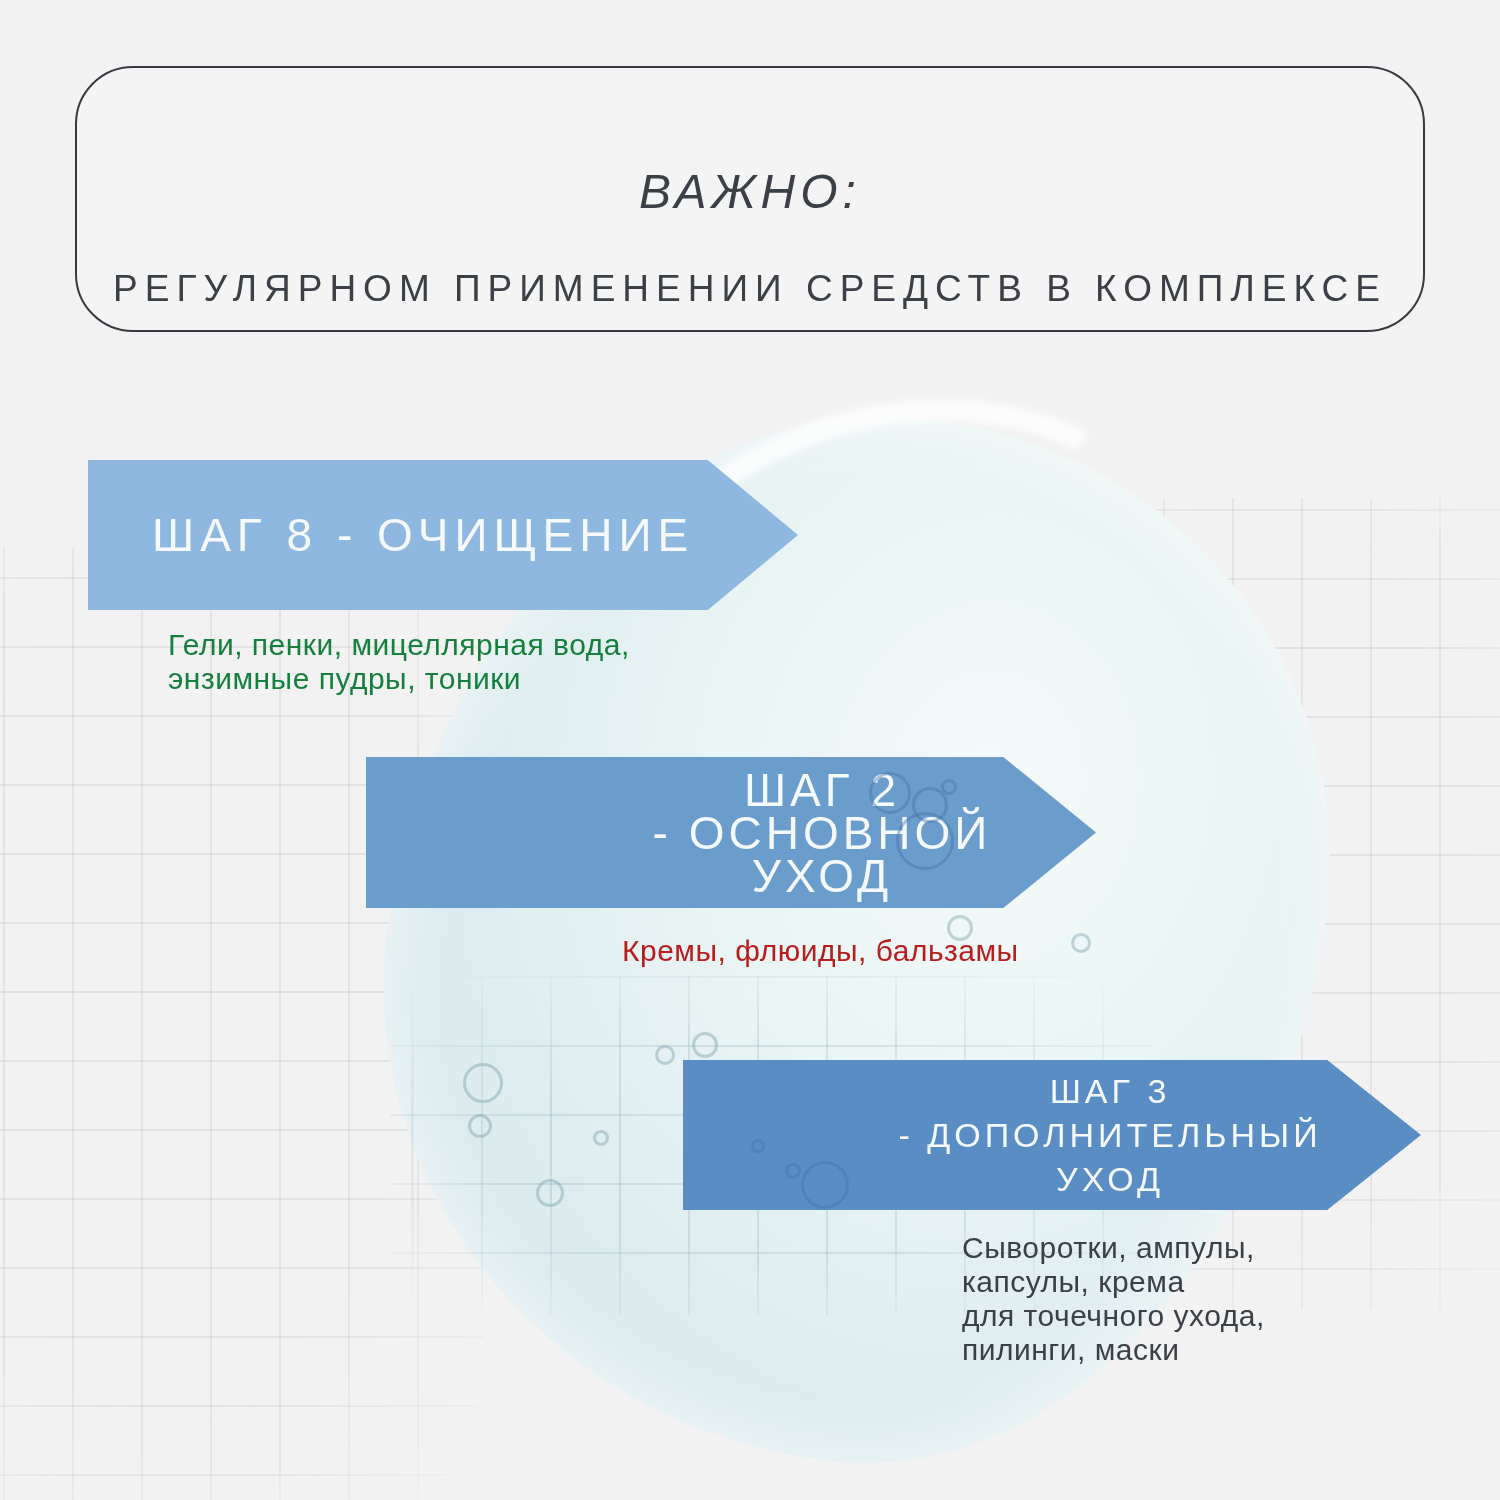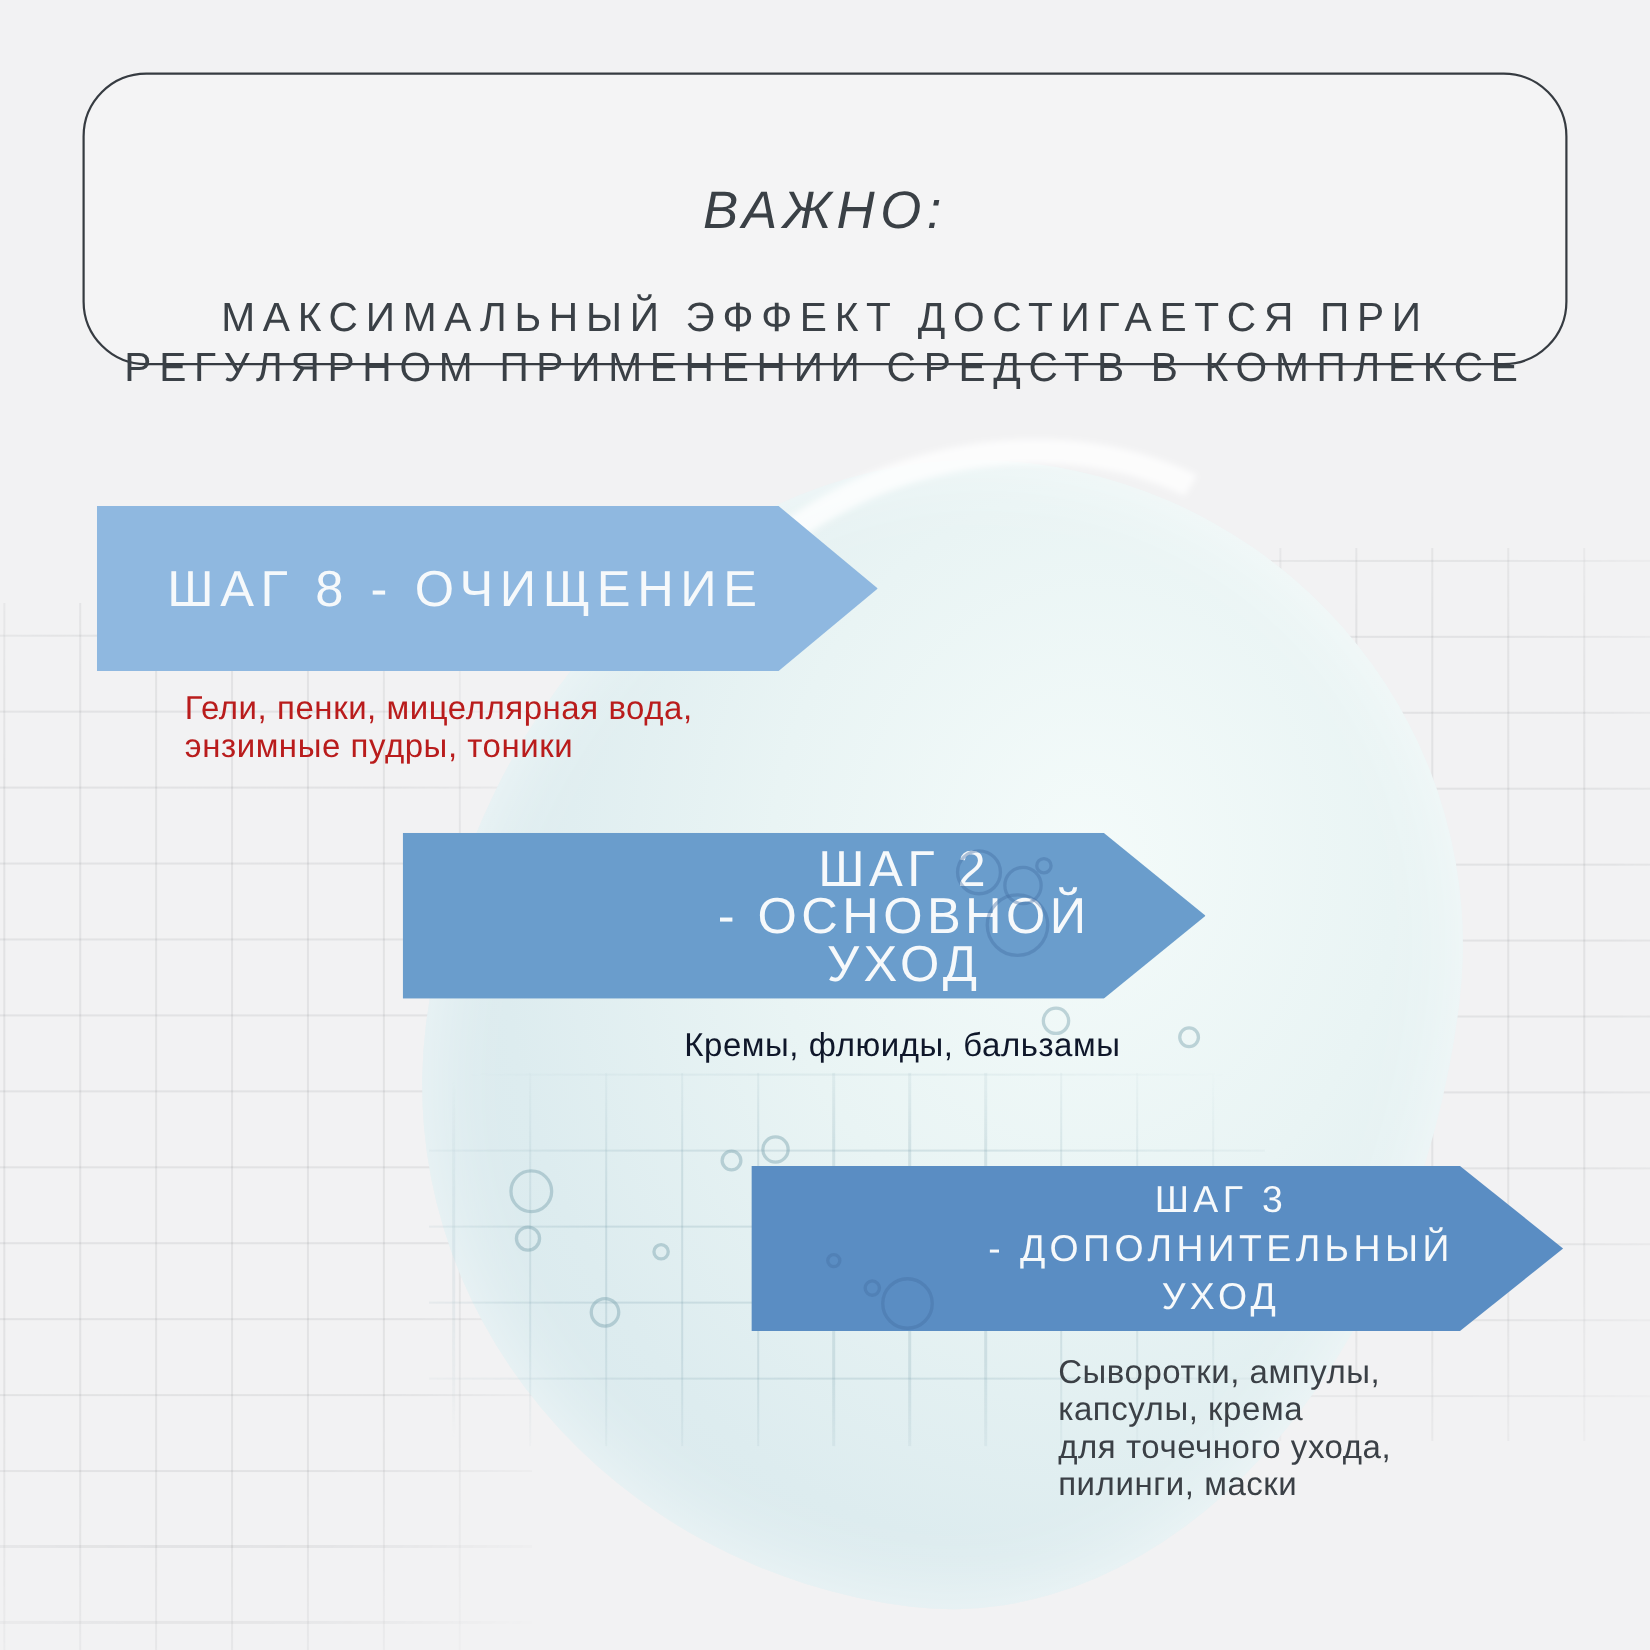--- a/index.html
+++ b/index.html
@@ -79,44 +79,43 @@
   <div class="ring teal" style="left:536px;top:1179px;width:22px;height:22px;"></div>
   <div class="ring teal" style="left:593px;top:1130px;width:10px;height:10px;"></div>
   <div class="ring teal" style="left:655px;top:1045px;width:14px;height:14px;"></div>
   <div class="ring teal" style="left:692px;top:1032px;width:20px;height:20px;"></div>
   <div class="ring teal" style="left:947px;top:915px;width:20px;height:20px;"></div>
   <div class="ring teal" style="left:1071px;top:933px;width:14px;height:14px;"></div>
 
   <div class="callout" style="border-color: rgb(54, 59, 65);">
     <div class="callout-title">ВАЖНО:</div>
     <div class="callout-body">
-      <div>МАКСИМАЛЬНЫЙ ЭФФЕКТ ДОСТИГАЕТСЯ ПРИ</div>
       <div>РЕГУЛЯРНОМ ПРИМЕНЕНИИ СРЕДСТВ В КОМПЛЕКСЕ</div>
     </div>
   </div>
 
   <div class="banner banner-1" style="background: rgb(143, 184, 224);">
     <div class="txt" style="color: rgb(246, 249, 251);">ШАГ 8 - ОЧИЩЕНИЕ</div>
   </div>
-  <div class="note note-1" style="color: #b91c1c;">
+  <div class="note note-1" style="color: #15803d;">
     <div>Гели, пенки, мицеллярная вода,</div>
     <div>энзимные пудры, тоники</div>
   </div>
 
   <div class="banner banner-2" style="background: rgb(106, 157, 204);">
     <div class="txt" style="color: rgb(246, 249, 251);">
       <div>ШАГ 2</div>
       <div>- ОСНОВНОЙ УХОД</div>
     </div>
   </div>
   <div class="ring blue" style="left:869px;top:772px;width:36px;height:36px;"></div>
   <div class="ring blue" style="left:912px;top:787px;width:30px;height:30px;"></div>
   <div class="ring blue" style="left:896px;top:812px;width:52px;height:52px;"></div>
   <div class="ring blue" style="left:941px;top:779px;width:10px;height:10px;"></div>
-  <div class="note note-2" style="color: #0f172a;">
+  <div class="note note-2" style="color: #b91c1c;">
     <div>Кремы, флюиды, бальзамы</div>
   </div>
 
   <div class="banner banner-3" style="background: rgb(90, 141, 195);">
     <div class="txt" style="color: rgb(246, 249, 251);">
       <div>ШАГ 3</div>
       <div>- ДОПОЛНИТЕЛЬНЫЙ</div>
       <div>УХОД</div>
     </div>
   </div>

